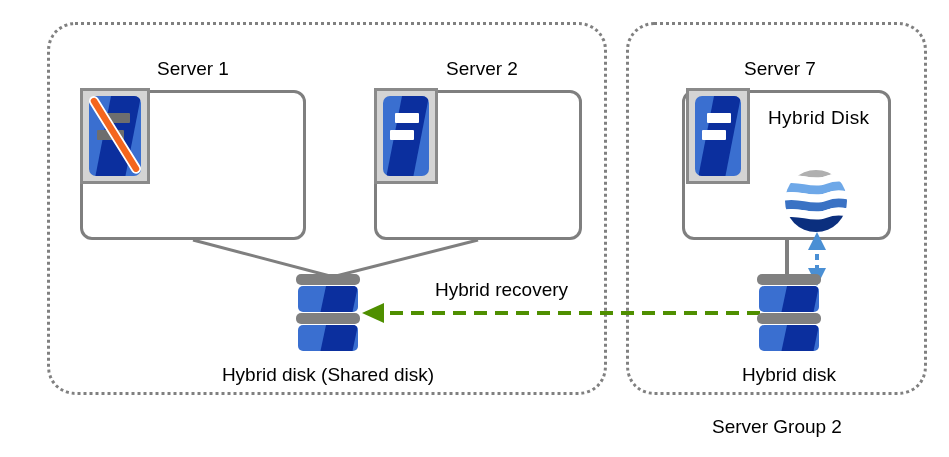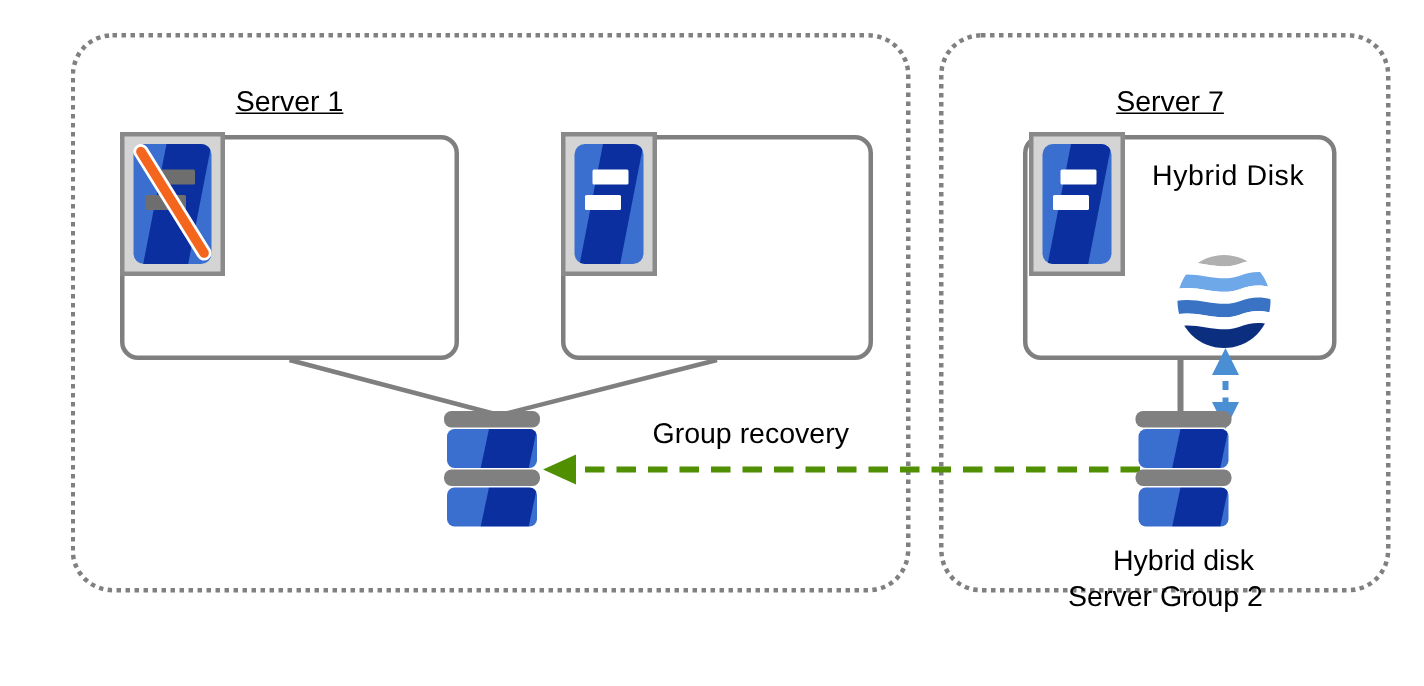--- a/index.html
+++ b/index.html
@@ -45,21 +45,20 @@
     border-radius: 12px;
     background: #ffffff;
     box-sizing: border-box;
   }
   .server-title {
     position: absolute;
     font-size: 19px;
     text-align: center;
     white-space: nowrap;
     color: #000;
-    text-decoration: underline;
   }
 
   
   .app-icon {
     position: absolute;
     background: #d4d4d4;
     border: 3px solid #8a8a8a;
     box-sizing: border-box;
   }
   .app-icon .card {
@@ -166,20 +165,21 @@
       <div class="dark"></div>
       <div class="bar b1 bar-gray"></div>
       <div class="bar b2 bar-gray"></div>
     </div>
     <svg class="slash" viewBox="0 0 70 96">
       <line x1="12" y1="11" x2="58" y2="85" stroke="#ffffff" stroke-width="11" stroke-linecap="round"></line>
       <line x1="12" y1="11" x2="58" y2="85" stroke="#f4661e" stroke-width="7" stroke-linecap="round"></line>
     </svg>
   </div>
 
+  <div class="server-title" style="left:372px; top:58px; width:220px;">Server 2</div>
   <div class="server-card" style="left:374px; top:90px; width:208px; height:150px;"></div>
   <div class="app-icon" style="left:374px; top:88px; width:64px; height:96px;">
     <div class="card">
       <div class="dark"></div>
       <div class="bar b1 bar-white"></div>
       <div class="bar b2 bar-white"></div>
     </div>
   </div>
 
   <div class="server-title" style="left:680px; top:58px; width:200px;">Server 7</div>
@@ -231,30 +231,31 @@
   <div class="disk-stack" style="left:296px; top:274px; width:64px; height:76px;">
     <div class="disk-cap" style="top:0;"></div>
     <div class="disk-block" style="top:12px;">
       <div class="dark"></div>
     </div>
     <div class="disk-cap" style="top:39px;"></div>
     <div class="disk-block" style="top:51px;">
       <div class="dark"></div>
     </div>
   </div>
+  <div class="disk-label" style="left:178px; top:364px; width:300px;">Hybrid disk (Shared disk)</div>
 
   <div class="disk-stack" style="left:757px; top:274px; width:64px; height:76px;">
     <div class="disk-cap" style="top:0;"></div>
     <div class="disk-block" style="top:12px;">
       <div class="dark"></div>
     </div>
     <div class="disk-cap" style="top:39px;"></div>
     <div class="disk-block" style="top:51px;">
       <div class="dark"></div>
     </div>
   </div>
   <div class="disk-label" style="left:689px; top:364px; width:200px;">Hybrid disk</div>
 
-  <div class="free-text" style="left:435px; top:279px;">Group recovery</div>
-
-  <div class="group-label" style="left:677px; top:388px; width:200px;">Server Group 2</div>
+  <div class="free-text" style="left:435px; top:279px;">Hybrid recovery</div>
+
+  <div class="group-label" style="left:677px; top:416px; width:200px;">Server Group 2</div>
 
 </div>
 
 </body></html>

